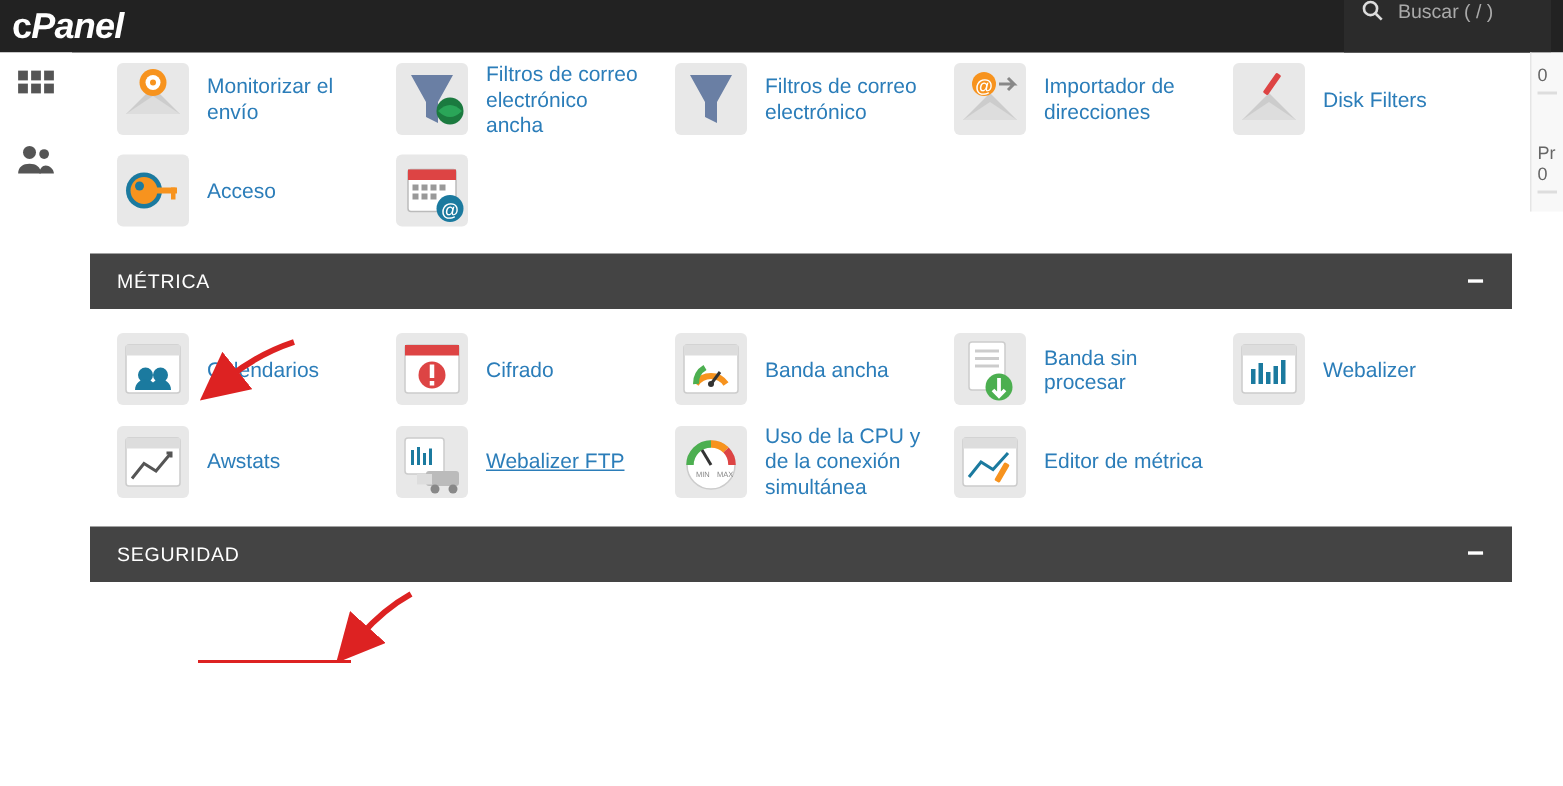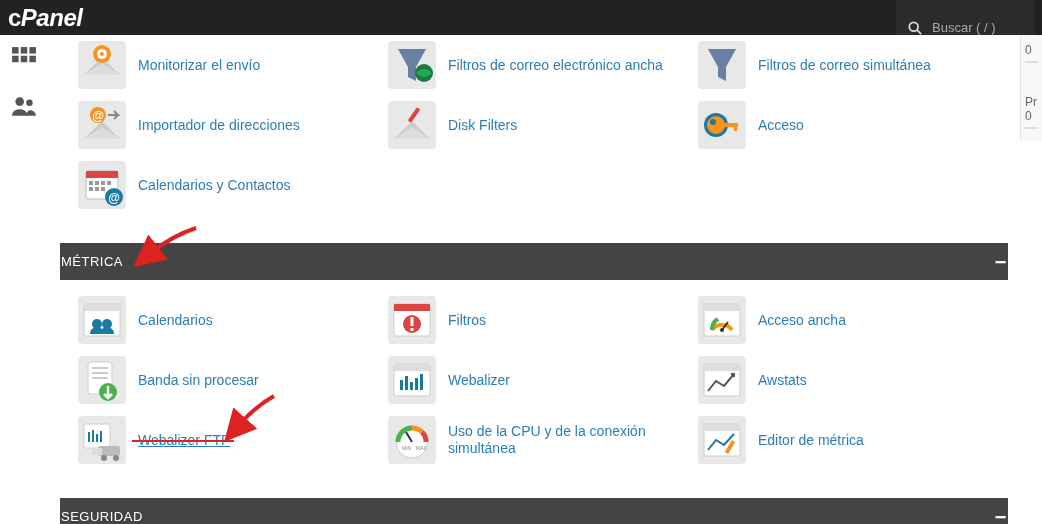--- a/index.html
+++ b/index.html
@@ -2,46 +2,46 @@
 <html><head>
   <meta charset="utf-8">
   <style>
     *{margin:0;padding:0;box-sizing:border-box;font-family:Arial,Helvetica,sans-serif}
     body{background:#fff;width:1042px;height:524px;overflow:hidden;position:relative}
 
     
     .topbar{background:#222;height:35px;display:flex;align-items:center;padding:0 8px;position:relative}
     .logo{color:#fff;font-weight:bold;font-style:italic;font-size:24px;letter-spacing:-.5px}
     .logo::before{content:"c";font-style:normal}
-    .search-wrap{position:absolute;right:8px;top:0;height:35px;display:flex;align-items:flex-end;gap:10px;background:#2b2b2b;padding:0 12px}
+    .search-wrap{position:absolute;right:8px;top:0;height:35px;display:flex;align-items:flex-start;gap:10px;background:#2b2b2b;padding:0 12px}
     .search-wrap svg{width:14px;height:14px;fill:#ddd}
     .search-wrap input{background:transparent;border:none;outline:none;color:#bbb;font-size:13px;width:90px}
     .search-wrap input::placeholder{color:#aaa}
 
     
     .sidebar{position:absolute;left:0;top:35px;bottom:0;width:48px;background:#fff}
     .side-btn{width:48px;height:48px;display:flex;align-items:center;justify-content:center;cursor:pointer}
     .side-btn svg{fill:#555;width:26px;height:26px}
 
     
     .stats{position:absolute;right:0;top:35px;width:22px;background:#f8f8f8;border-left:1px solid #e5e5e5;padding:8px 4px;font-size:12px;color:#666}
     .stats .line{border-top:2px solid #ddd;margin:4px 0}
 
     
     .main{position:absolute;left:48px;right:22px;top:35px;bottom:0;overflow:hidden;padding:0 12px}
 
     
-    .grid{display:grid;grid-template-columns:repeat(3,1fr);gap:12px 18px;padding:6px 18px 18px}
+    .grid{display:grid;grid-template-columns:repeat(5,1fr);gap:12px 18px;padding:6px 18px 18px}
     .item{display:flex;align-items:center;gap:12px;cursor:pointer}
     .ic{width:48px;height:48px;flex:none;border-radius:4px;position:relative;background:#e8e8e8}
     .lbl{color:#2b7db9;font-size:14px;line-height:1.2}
     .lbl.under{text-decoration:underline}
 
     
-    .section-bar{background:#444;color:#fff;font-size:13px;letter-spacing:.5px;padding:11px 1px;display:flex;align-items:center;justify-content:space-between;margin-top:16px}
+    .section-bar{background:#444;color:#fff;font-size:13px;letter-spacing:.5px;padding:11px 18px;display:flex;align-items:center;justify-content:space-between;}
     .minus{font-weight:bold;font-size:20px;line-height:0}
 
     
     .ic svg{position:absolute;inset:0;width:100%;height:100%}
 
     
     .arrow{position:absolute;pointer-events:none}
     .arrow svg{overflow:visible}
     .underline{position:absolute;height:2px;background:#d22;pointer-events:none}
   </style>
@@ -114,21 +114,21 @@
           </svg>
         </div>
       <span class="lbl">Filtros de correo electrónico ancha</span>
     </div>
     <div class="item">
       <div class="ic">
           <svg viewBox="0 0 48 48">
             <path d="M10 8 L38 8 L28 26 L28 40 L20 36 L20 26 Z" fill="#6a7fa4"></path>
           </svg>
         </div>
-      <span class="lbl">Filtros de correo simultánea</span>
+      <span class="lbl">Filtros de correo electrónico</span>
     </div>
 
     <div class="item">
       <div class="ic">
           <svg viewBox="0 0 48 48">
             <path d="M6 38 L24 20 L42 38 Z" fill="#ccc"></path>
             <path d="M6 38 L24 26 L42 38 Z" fill="#ddd"></path>
             <circle cx="20" cy="14" r="8" fill="#f7931e"></circle>
             <text x="20" y="19" font-size="12" text-anchor="middle" fill="#fff" font-weight="bold">@</text>
             <path d="M30 14 L40 14 L36 10 M40 14 L36 18" stroke="#888" stroke-width="2" fill="none"></path>
@@ -170,21 +170,20 @@
               <rect x="23" y="20" width="4" height="4"></rect>
               <rect x="29" y="20" width="4" height="4"></rect>
               <rect x="11" y="26" width="4" height="4"></rect>
               <rect x="17" y="26" width="4" height="4"></rect>
               <rect x="23" y="26" width="4" height="4"></rect>
             </g>
             <circle cx="36" cy="36" r="9" fill="#1b7a9f"></circle>
             <text x="36" y="41" font-size="12" text-anchor="middle" fill="#fff" font-weight="bold">@</text>
           </svg>
         </div>
-      <span class="lbl">Calendarios y Contactos</span>
     </div>
   </div>
 
   <div class="section-bar">
     <span>MÉTRICA</span>
     <span class="minus">−</span>
   </div>
   <div class="grid" style="padding-top:16px">
     <div class="item">
       <div class="ic">
@@ -202,34 +201,34 @@
     <div class="item">
       <div class="ic">
           <svg viewBox="0 0 48 48">
             <rect x="6" y="8" width="36" height="32" rx="2" fill="#fff" stroke="#ccc"></rect>
             <rect x="6" y="8" width="36" height="7" fill="#d44"></rect>
             <circle cx="24" cy="28" r="9" fill="#d44"></circle>
             <rect x="22.5" y="21" width="3" height="9" fill="#fff"></rect>
             <rect x="22.5" y="32" width="3" height="3" fill="#fff"></rect>
           </svg>
         </div>
-      <span class="lbl">Filtros</span>
+      <span class="lbl">Cifrado</span>
     </div>
     <div class="item">
       <div class="ic">
           <svg viewBox="0 0 48 48">
             <rect x="6" y="8" width="36" height="32" rx="2" fill="#fff" stroke="#ccc"></rect>
             <rect x="6" y="8" width="36" height="7" fill="#ddd"></rect>
             <path d="M14 34 A12 12 0 0 1 34 34" fill="none" stroke="#f7931e" stroke-width="4"></path>
             <path d="M14 34 A12 12 0 0 1 20 23" fill="none" stroke="#4caf50" stroke-width="4"></path>
             <line x1="24" y1="34" x2="30" y2="26" stroke="#333" stroke-width="2"></line>
             <circle cx="24" cy="34" r="2" fill="#333"></circle>
           </svg>
         </div>
-      <span class="lbl">Acceso ancha</span>
+      <span class="lbl">Banda ancha</span>
     </div>
     <div class="item">
       <div class="ic">
           <svg viewBox="0 0 48 48">
             <rect x="10" y="6" width="24" height="32" rx="2" fill="#fff" stroke="#ccc"></rect>
             <line x1="14" y1="12" x2="30" y2="12" stroke="#ccc" stroke-width="2"></line>
             <line x1="14" y1="17" x2="30" y2="17" stroke="#ccc" stroke-width="2"></line>
             <line x1="14" y1="22" x2="30" y2="22" stroke="#ccc" stroke-width="2"></line>
             <circle cx="30" cy="36" r="9" fill="#4caf50"></circle>
             <path d="M30 30 L30 42 M26 38 L30 42 L34 38" stroke="#fff" stroke-width="2.5" fill="none"></path>

